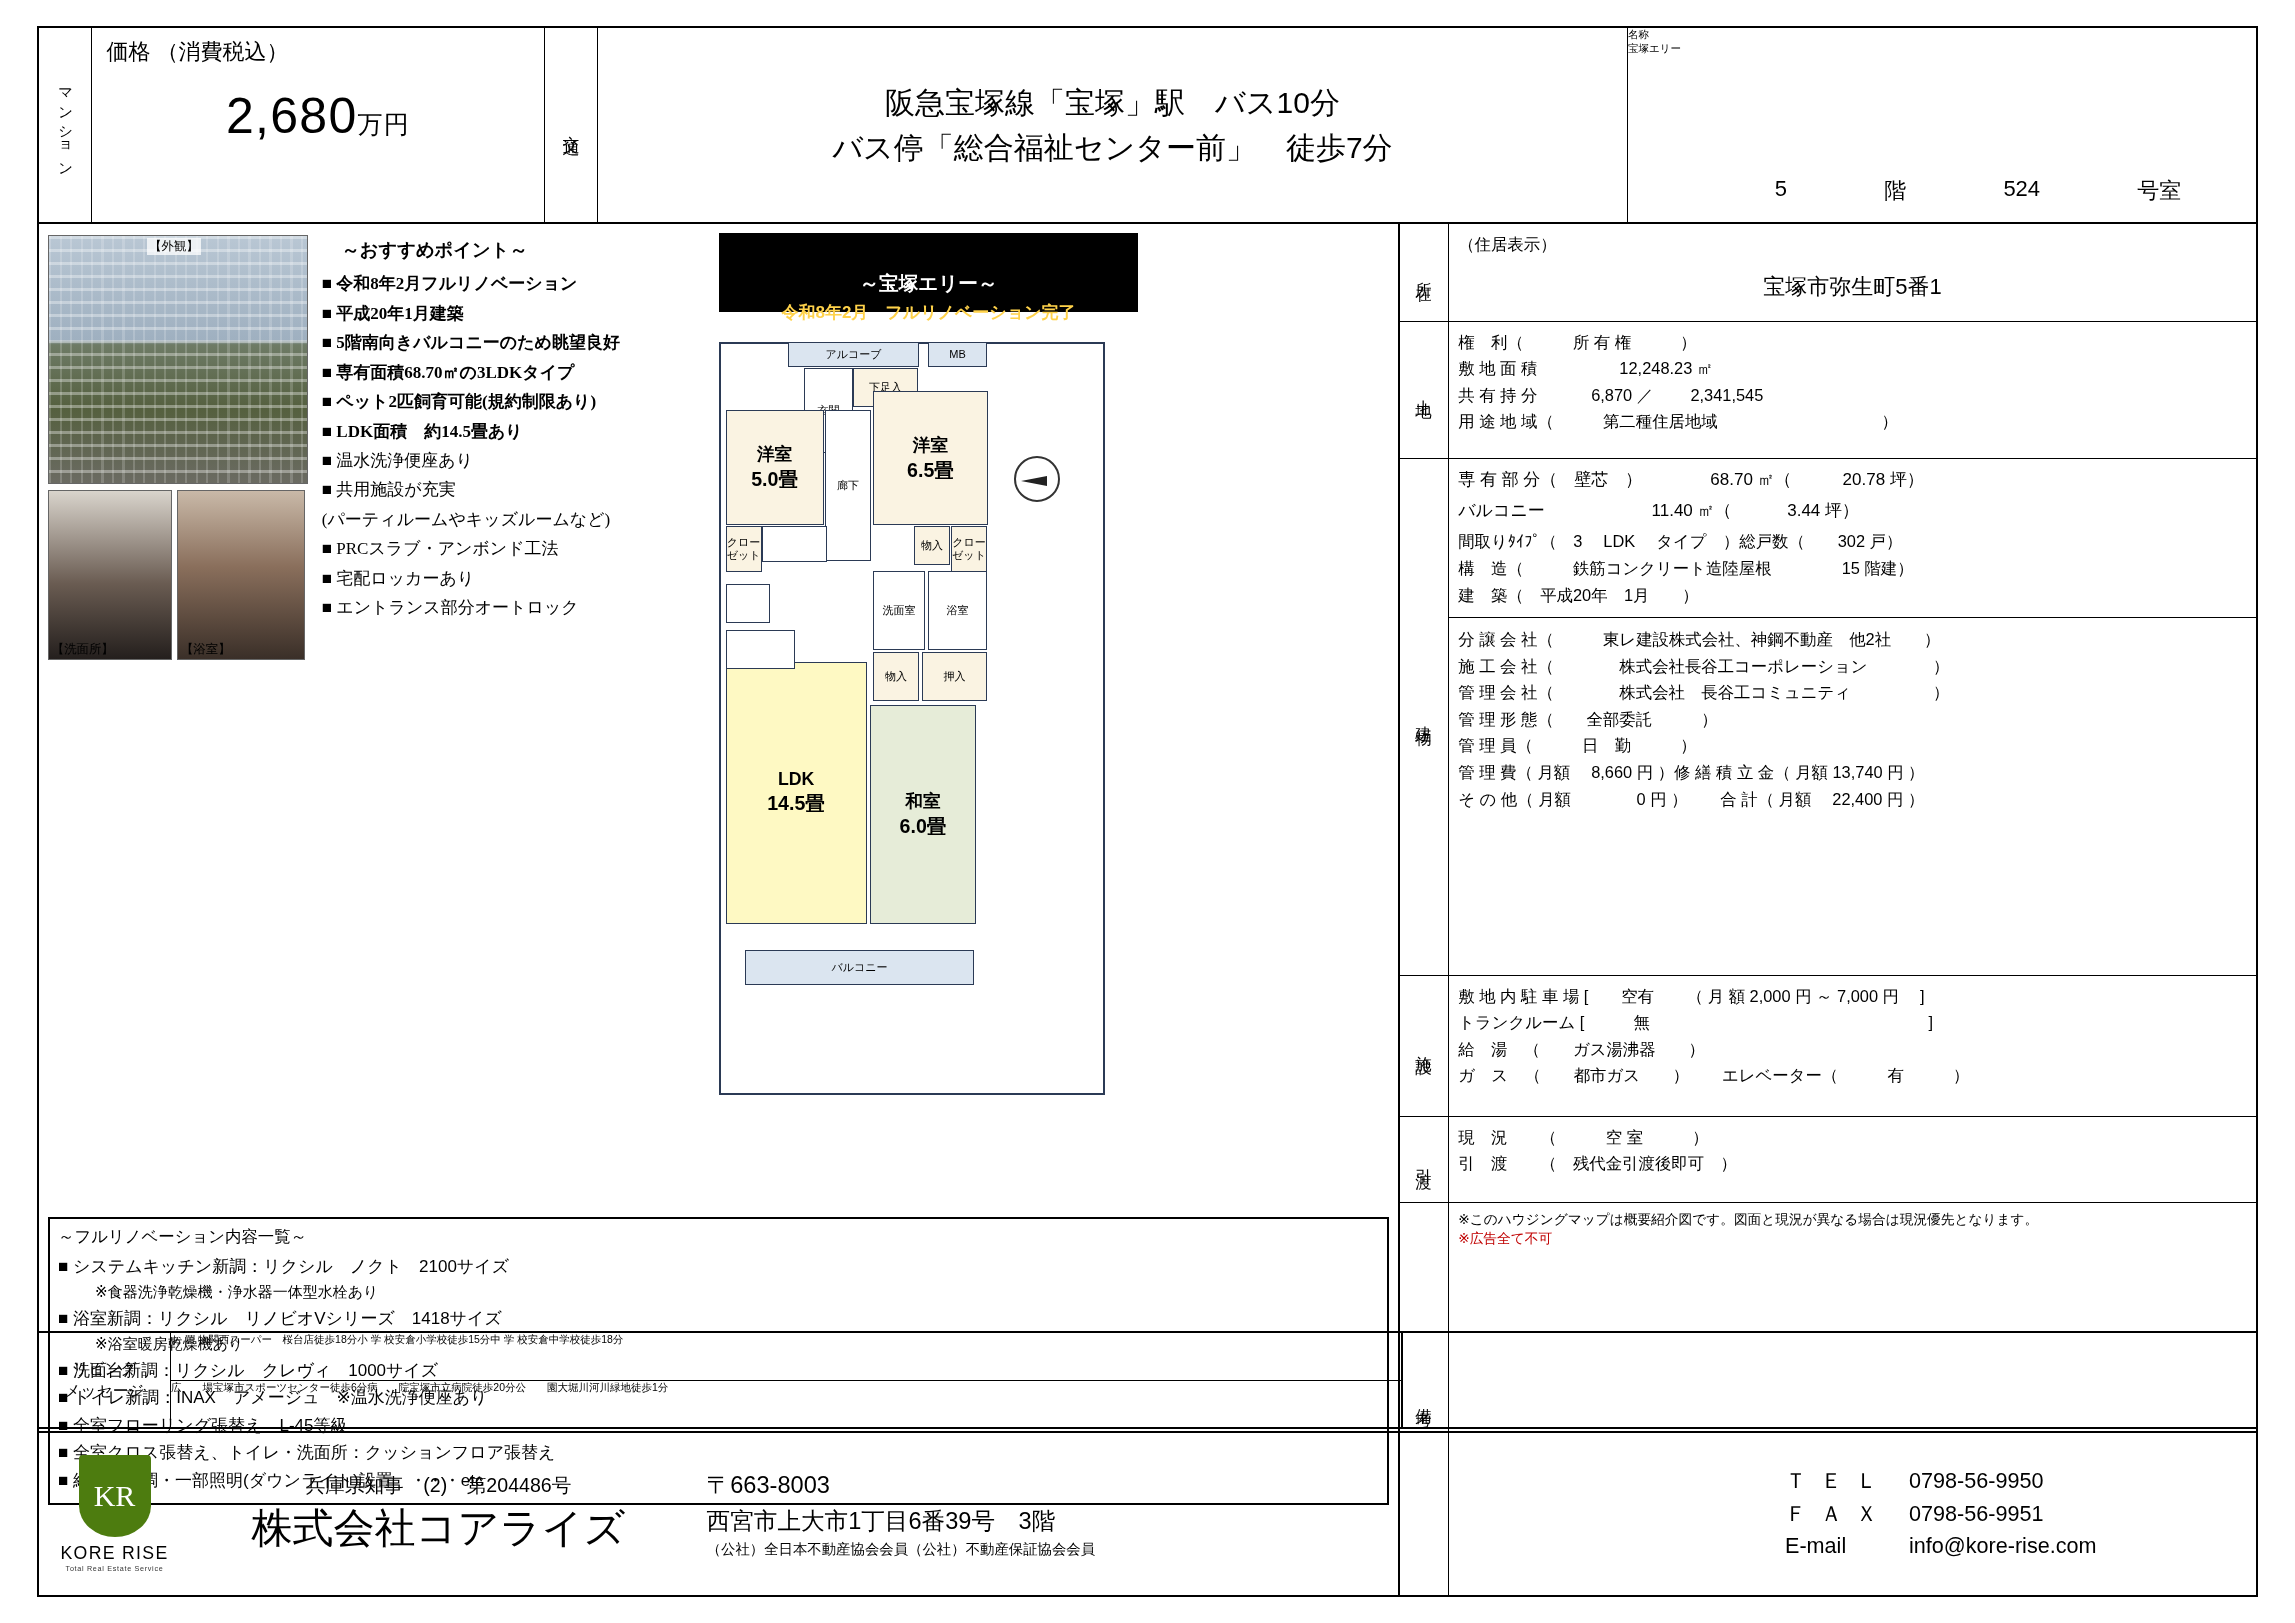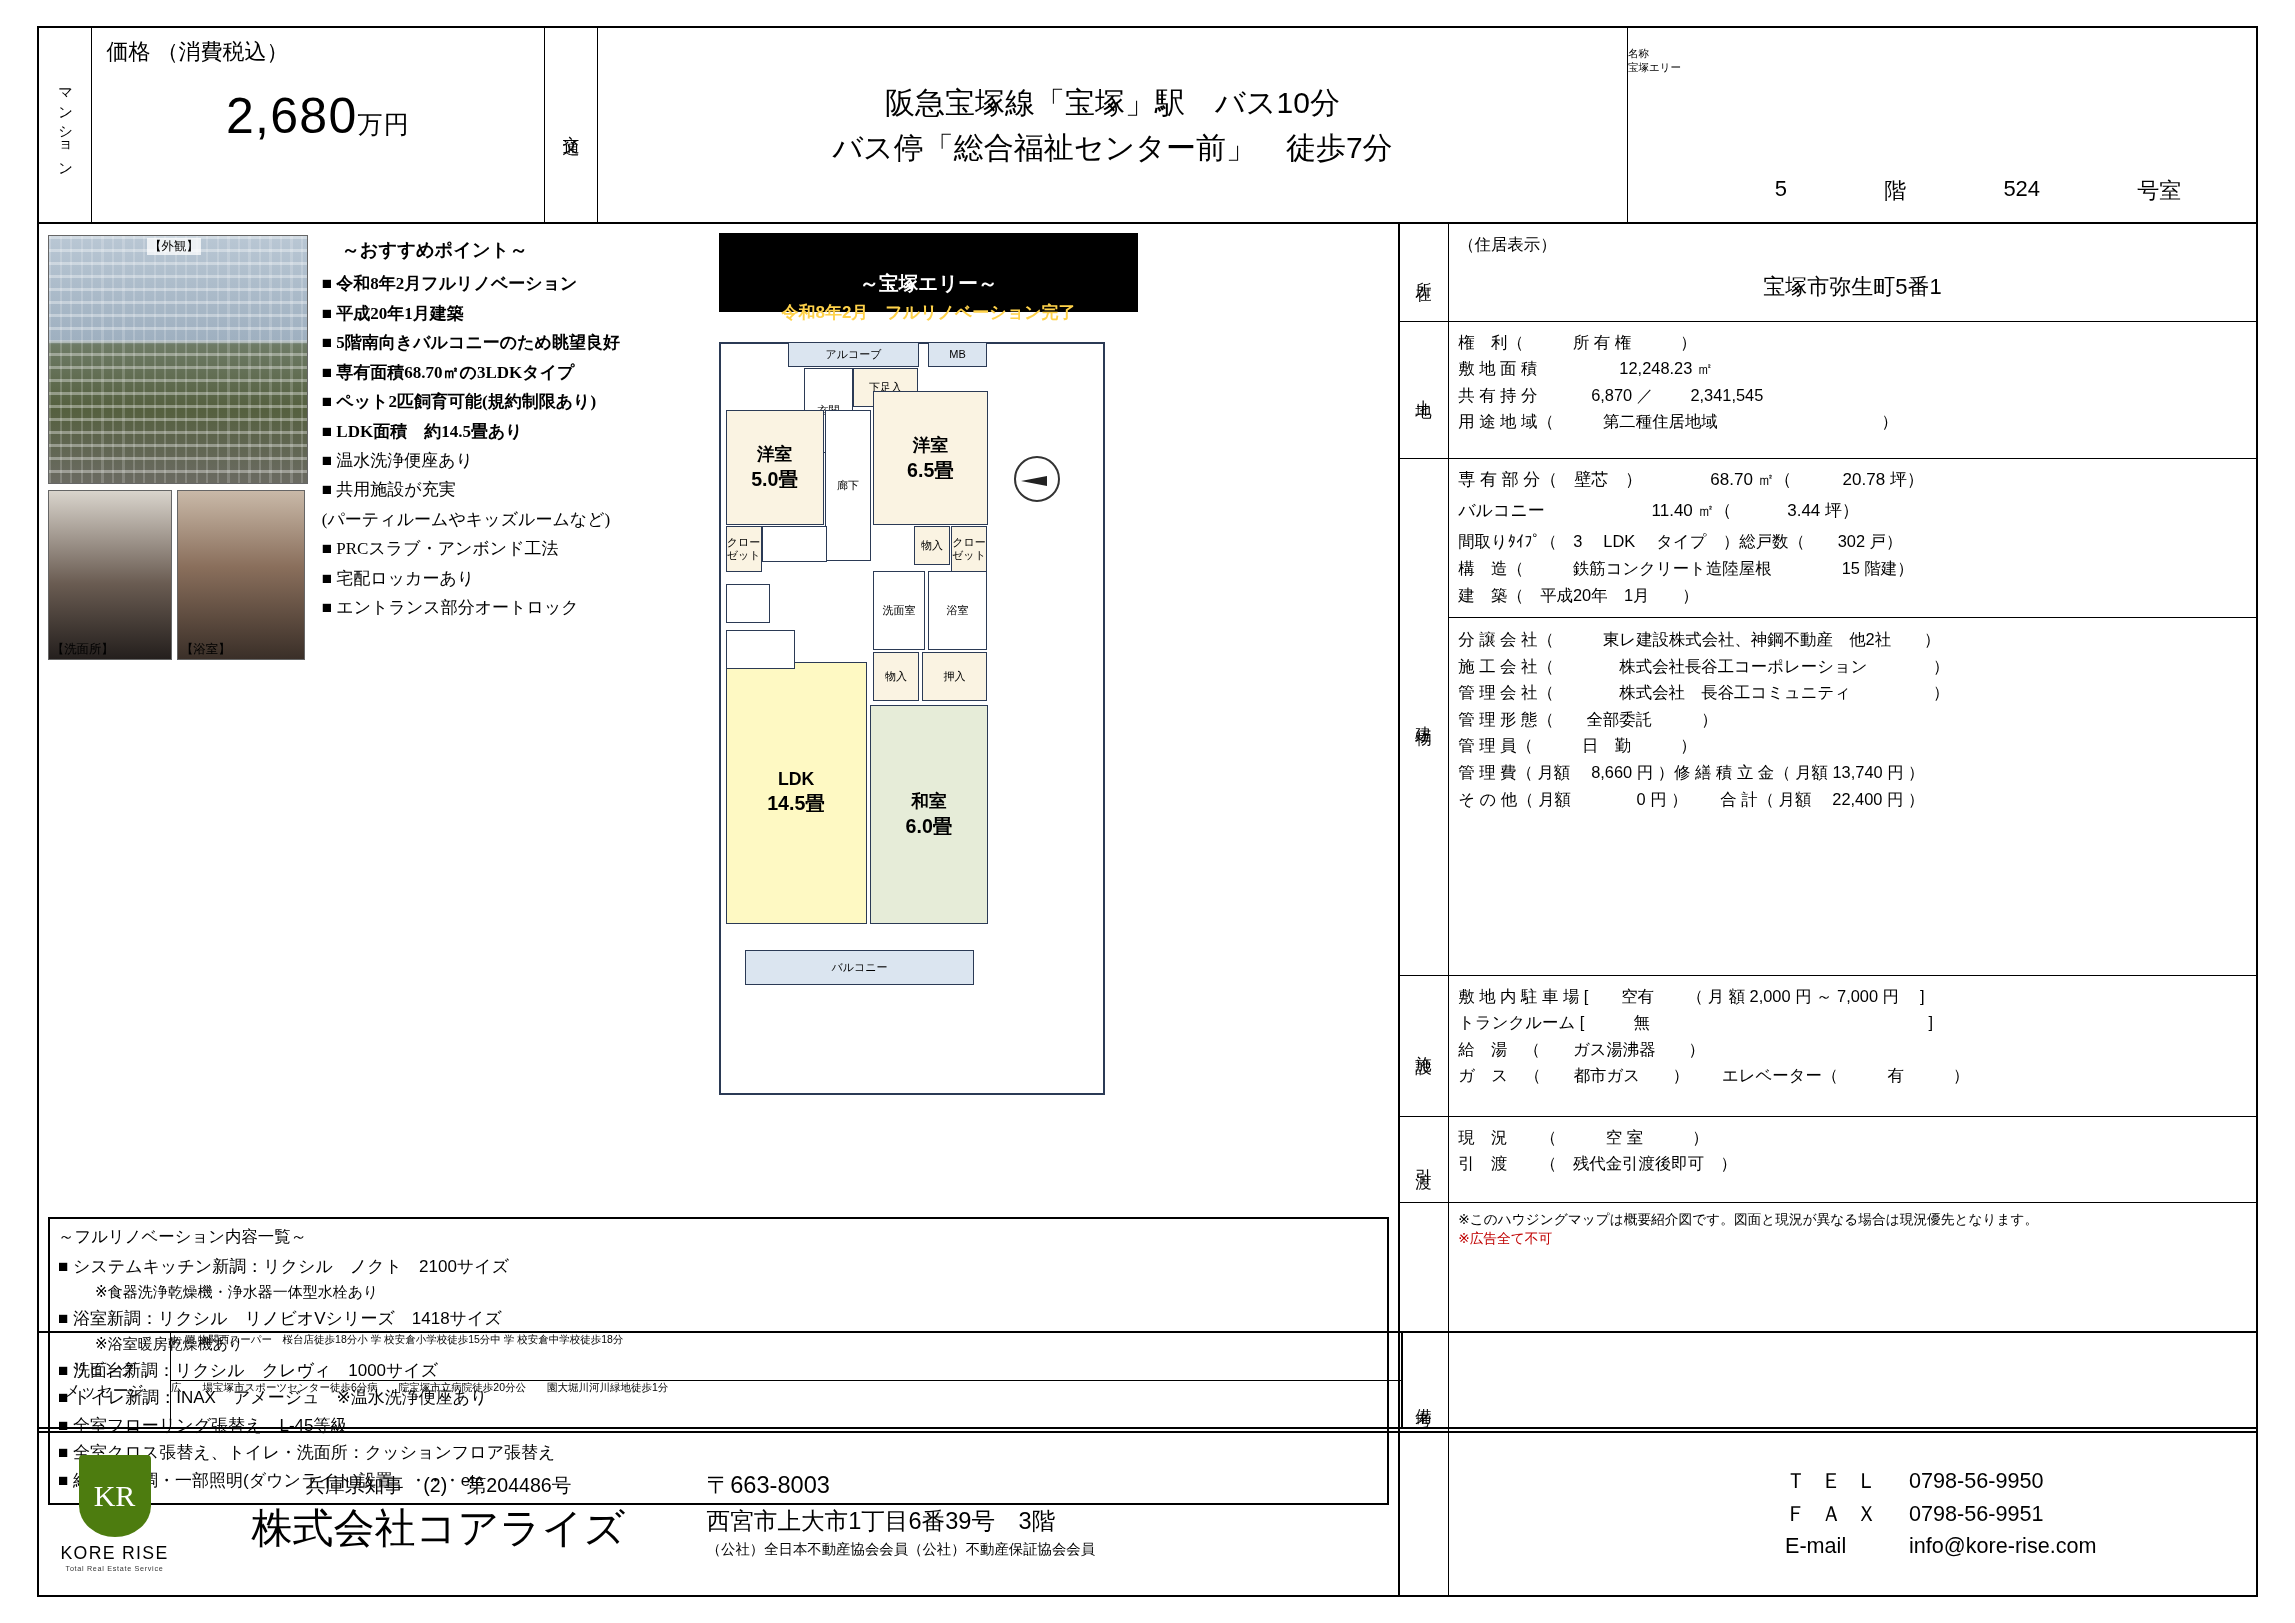--- a/index.html
+++ b/index.html
@@ -12,21 +12,21 @@
   .hdr .vlabel{width:52px;border-right:1.3px solid #000;display:flex;align-items:center;justify-content:center;font-size:14.4px;}
   .hdr .vlabel span{writing-mode:vertical-rl;letter-spacing:2px;}
   .hdr .price{width:452px;border-right:1.3px solid #000;position:relative;}
   .hdr .price .cap{position:absolute;top:9.2px;left:14.4px;font-size:22px;}
   .hdr .price .val{position:absolute;top:59px;left:0;width:100%;text-align:center;font-size:50px;letter-spacing:1.3px;}
   .hdr .price .val small{font-size:25px;}
   .hdr .access{flex:1;border-right:1.3px solid #000;display:flex;}
   .hdr .access .vl{width:52px;border-right:1.3px solid #000;display:flex;align-items:center;justify-content:center;font-size:17px;}
   .hdr .access .vl span{writing-mode:vertical-rl;letter-spacing:2.6px;}
   .hdr .access .txt{flex:1;display:flex;flex-direction:column;align-items:center;justify-content:center;font-size:30px;line-height:1.5;}
-  .hdr .namewrap{width:628px;position:relative;margin-top:19px;}
+  .hdr .namewrap{width:628px;position:relative;}
   .hdr .roomline{position:absolute;bottom:15.7px;left:98px;right:26px;display:flex;justify-content:space-around;font-size:22px;}
 
   
   .body{display:flex;height:calc(100% - 196px);box-sizing:border-box;}
   .left{width:1361px;border-right:2px solid #000;box-sizing:border-box;display:flex;flex-direction:column;}
   .right{flex:1;box-sizing:border-box;display:flex;flex-direction:column;}
 
   .upper{display:flex;height:988px;box-sizing:border-box;}
   .photos{width:275px;box-sizing:border-box;}
   .ph{position:relative;border:0.7px solid #666;box-sizing:border-box;overflow:hidden;}
@@ -219,21 +219,21 @@
                   <div class="sm">物入</div>
                 </div>
             <div class="rm cream" style="left:216px;top:330px;width:65px;height:49px;">
                   <div class="sm">押入</div>
                 </div>
 
             <div class="rm living" style="left:19.6px;top:340px;width:141px;height:262px;">
               <div class="nm">LDK</div>
               <div class="sz">14.5畳</div>
             </div>
-            <div class="rm tatami" style="left:164px;top:383px;width:118px;height:219px;">
+            <div class="rm tatami" style="left:164px;top:383px;width:106px;height:219px;">
               <div class="nm">和室</div>
               <div class="sz">6.0畳</div>
             </div>
 
             <div class="rm blue" style="left:39px;top:628px;width:229px;height:35px;">
                   <div class="sm">バルコニー</div>
                 </div>
 
             <div class="rm white" style="left:19.6px;top:262px;width:44px;height:39px;"></div>
             <div class="rm white" style="left:19.6px;top:308px;width:69px;height:39px;"></div>

